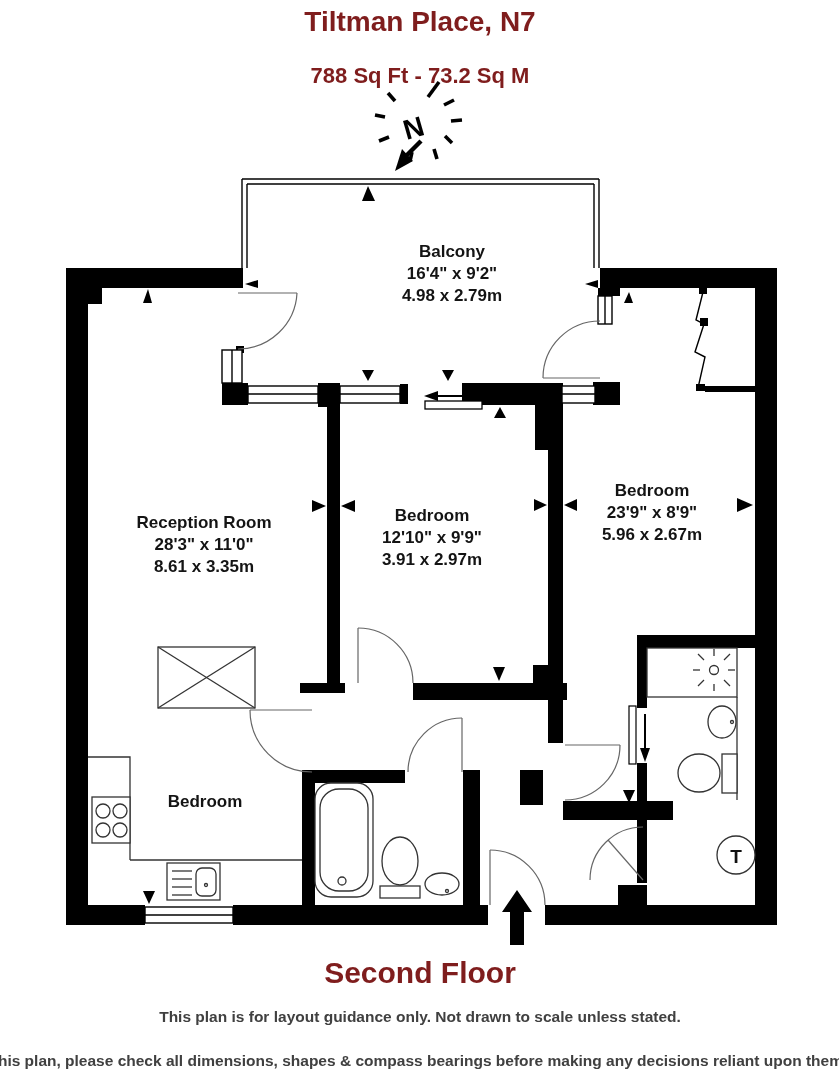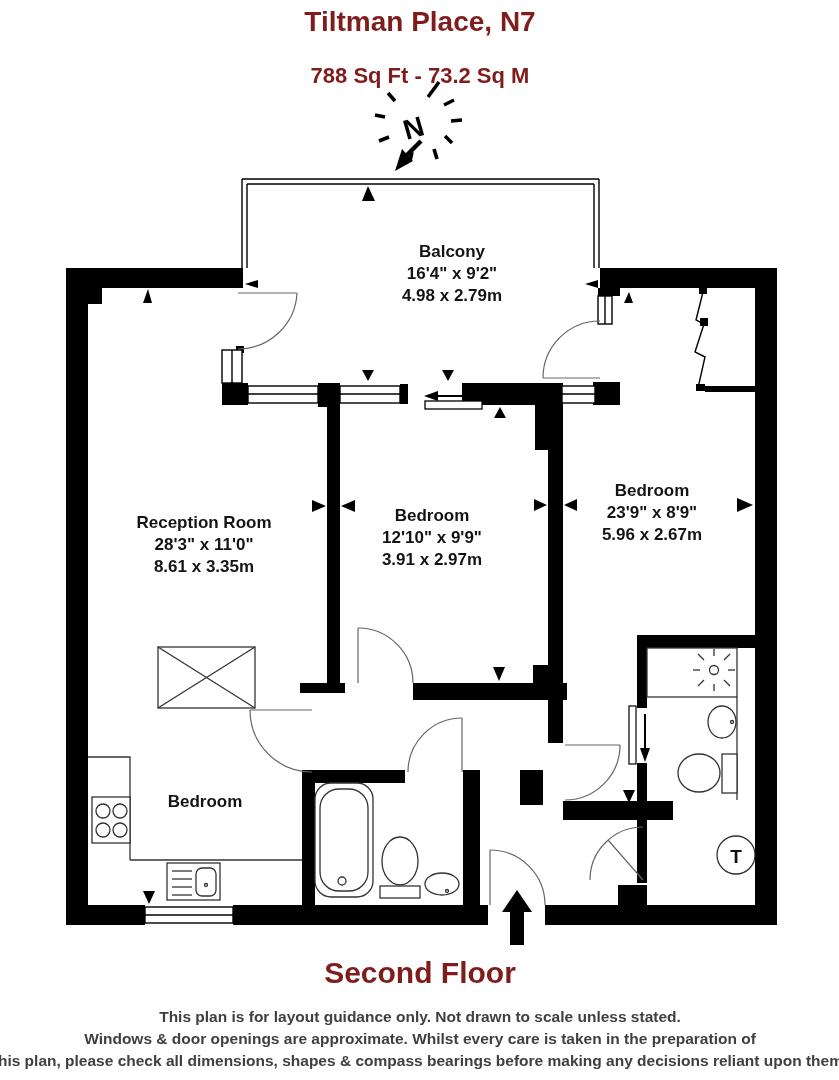--- a/index.html
+++ b/index.html
@@ -294,15 +294,14 @@
     <div>23'9" x 8'9"</div>
     <div>5.96 x 2.67m</div>
   </div>
 
   <div class="plan-label" style="left:205px;top:791px">
     <div>Bedroom</div>
   </div>
 
   <div class="hdr" id="floorname">Second Floor</div>
   <div class="disc" id="d1">This plan is for layout guidance only. Not drawn to scale unless stated.</div>
-  <div class="disc" id="d2">Windows &amp; door openings are approximate. Whilst every care is taken in the preparation of</div>
   <div class="disc" id="d3">this plan, please check all dimensions, shapes &amp; compass bearings before making any decisions reliant upon them.</div>
 </div>
 
 </body></html>

